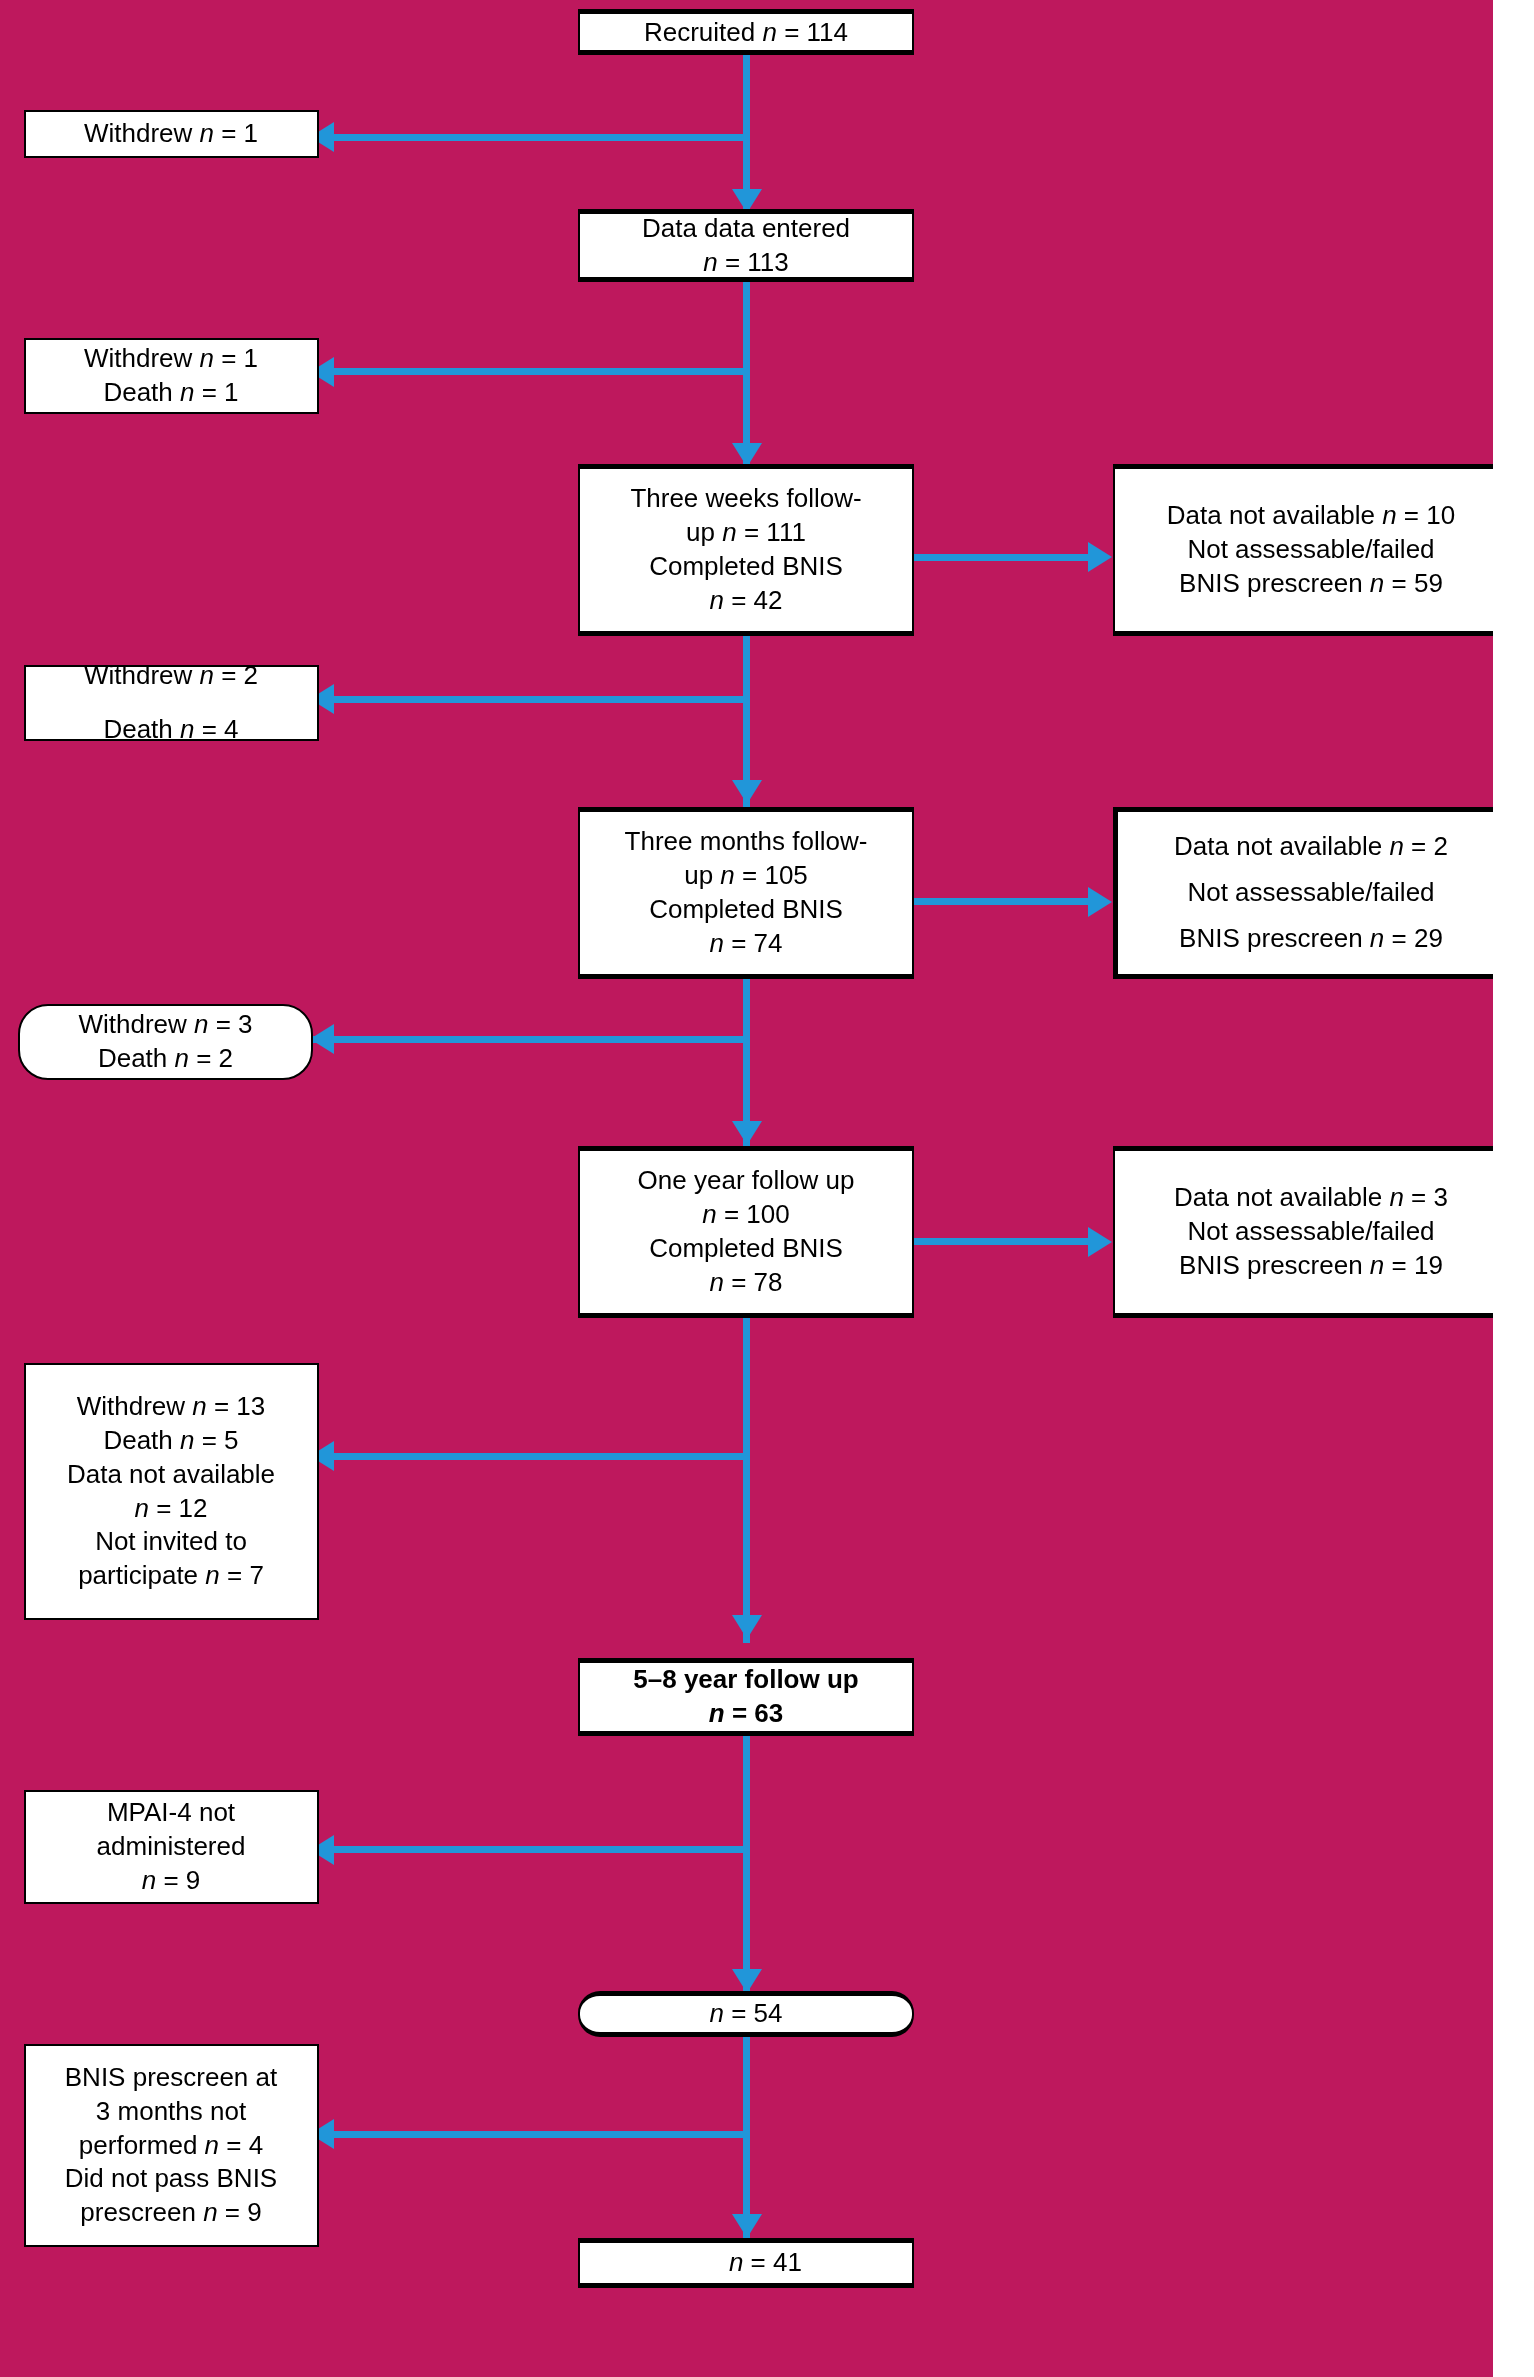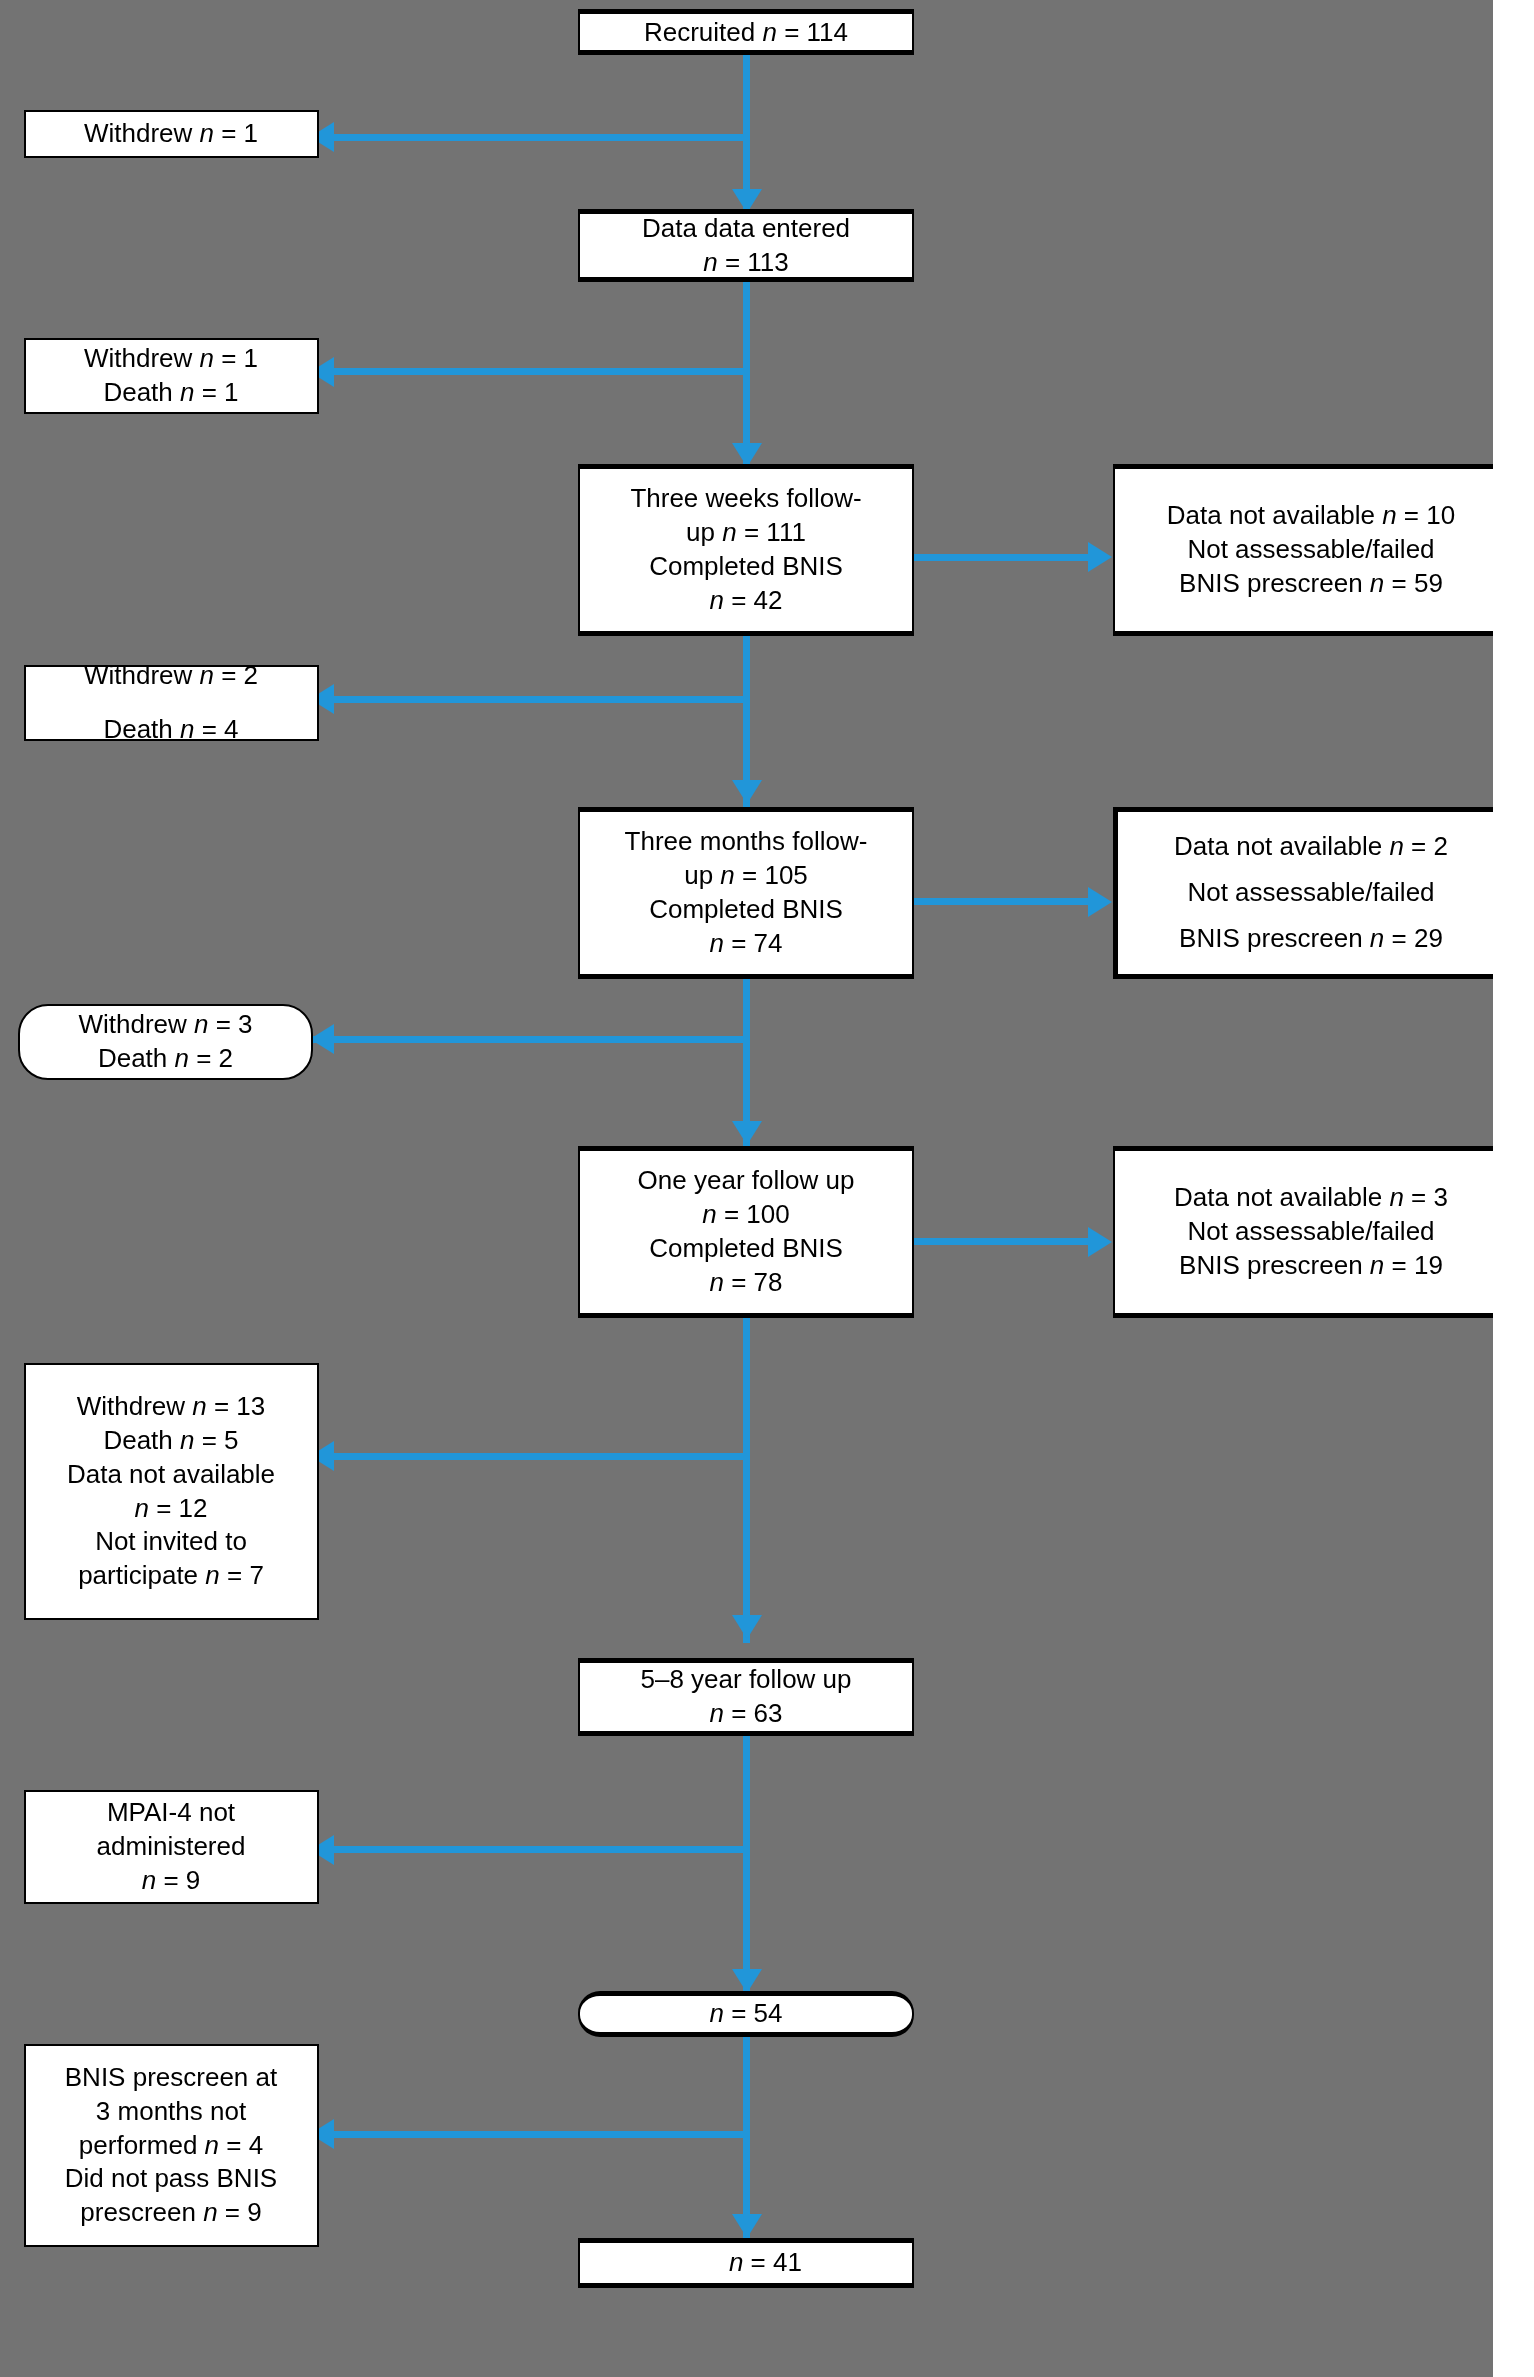--- a/index.html
+++ b/index.html
@@ -3,21 +3,21 @@
 <meta charset="utf-8">
 <title>Study Flow Diagram</title>
 <style>
   html,body{margin:0;padding:0;background:#ffffff;}
   body{font-family:"Liberation Sans","DejaVu Sans",sans-serif;}
 
   #canvas{
     position:relative;
     width:1493px;
     height:2377px;
-    background:#737373;
+    background:#be185d;
     overflow:hidden;
   }
 
   
   .box{
     position:absolute;
     box-sizing:border-box;
     background:#ffffff;
     border:2.1px solid #000000;
     display:flex;
@@ -208,21 +208,21 @@
 
   <div class="box" style="left:23.5px; top:1363px; width:295px; height:257px;">
     <span class="ln">Withdrew <em>n</em> = 13</span>
     <span class="ln">Death <em>n</em> = 5</span>
     <span class="ln">Data not available</span>
     <span class="ln"><em>n</em> = 12</span>
     <span class="ln">Not invited to</span>
     <span class="ln">participate <em>n</em> = 7</span>
   </div>
 
-  <div class="box heavy-hz" style="left:578px; top:1658px; width:336px; height:78px;">
+  <div class="box heavy-hz" style="left:578px; top:1658px; width:336px; height:78px;font-weight:bold;">
     <span class="ln">5–8 year follow up</span>
     <span class="ln"><em>n</em> = 63</span>
   </div>
 
   <div class="box" style="left:23.5px; top:1790px; width:295px; height:114px;">
     <span class="ln">MPAI-4 not</span>
     <span class="ln">administered</span>
     <span class="ln"><em>n</em> = 9</span>
   </div>
 

